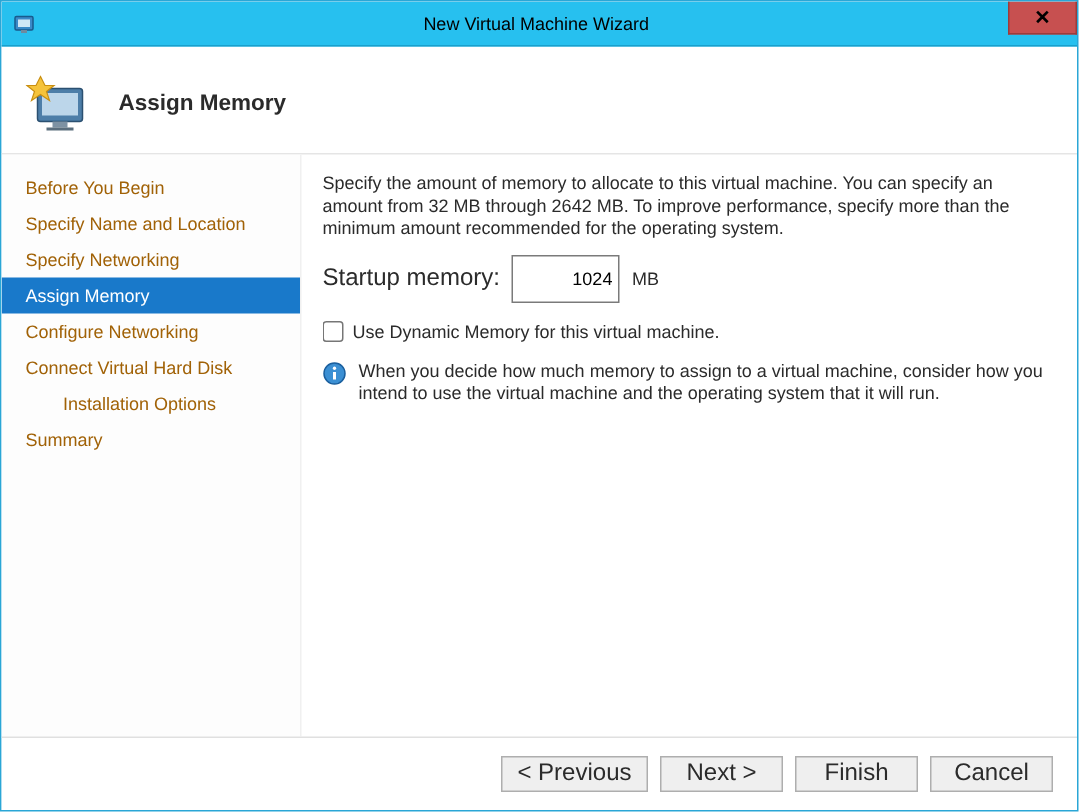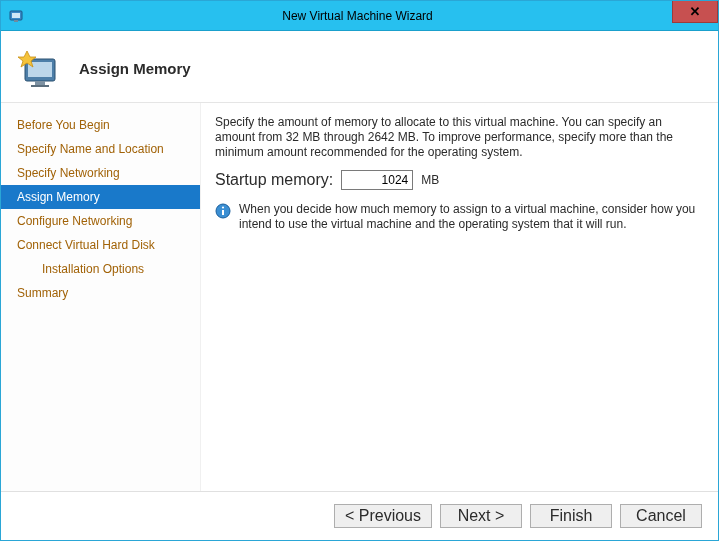--- a/index.html
+++ b/index.html
@@ -109,21 +109,21 @@
     gap: 8px;
   }
   .row label { font-size: 16px; }
   .mem-input {
     width: 72px;
     text-align: right;
     padding: 1px 4px;
     font-family: inherit;
     font-size: 12px;
     border: 1px solid #7a7a7a;
-    height: 20px;
+    height: 32px;
   }
   .checkbox-row {
     display: flex;
     align-items: center;
     gap: 6px;
     margin: 4px 0 12px 0;
   }
   .checkbox-row input[type=checkbox] {
     width: 14px; height: 14px;
     margin: 0;
@@ -204,20 +204,24 @@
 
     <div class="content">
       <p>Specify the amount of memory to allocate to this virtual machine. You can specify an amount from 32 MB through 2642 MB. To improve performance, specify more than the minimum amount recommended for the operating system.</p>
 
       <div class="row">
         <label>Startup memory:</label>
         <input class="mem-input" type="text" value="1024" style="">
         <span>MB</span>
       </div>
 
+      <div class="checkbox-row">
+        <input type="checkbox" id="dyn" style="">
+        <label for="dyn">Use Dynamic Memory for this virtual machine.</label>
+      </div>
 
       <div class="info-block">
         <span class="info-icon">
           <svg viewBox="0 0 16 16">
             <circle cx="8" cy="8" r="7" fill="#3b8fd3" stroke="#1a5f9e"></circle>
             <rect x="7" y="7" width="2" height="5" fill="#fff"></rect>
             <circle cx="8" cy="4.5" r="1.1" fill="#fff"></circle>
           </svg>
         </span>
         <div class="info-text">When you decide how much memory to assign to a virtual machine, consider how you intend to use the virtual machine and the operating system that it will run.</div>

